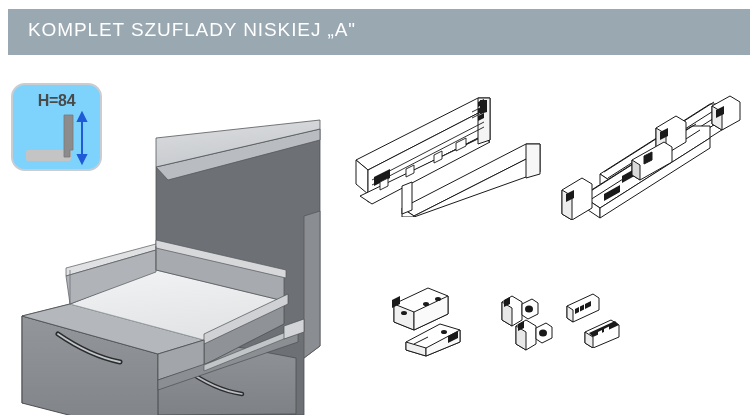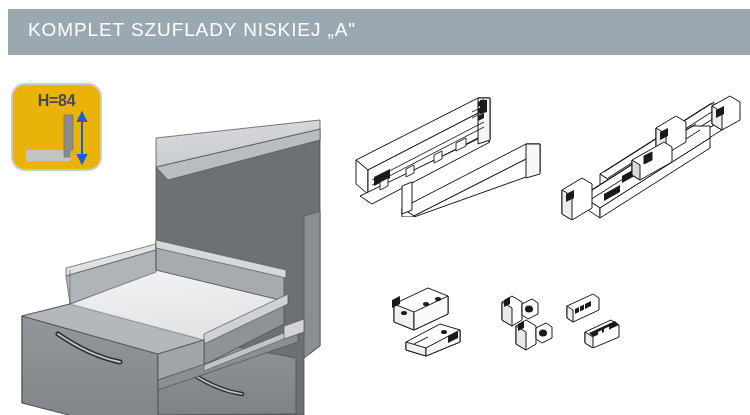--- a/index.html
+++ b/index.html
@@ -41,21 +41,21 @@
 
   
   .h-badge {
     position: absolute;
     left: 11px;
     top: 83px;
     width: 87px;
     height: 84px;
     border: 2px solid #c9ccd0;
     border-radius: 14px;
-    background: #eab308;
+    background: #7dd3fc;
   }
   .h-badge-label {
     position: absolute;
     left: 0;
     top: 7px;
     width: 87px;
     text-align: center;
     font-size: 16px;
     font-weight: bold;
     color: #4a4a4a;

